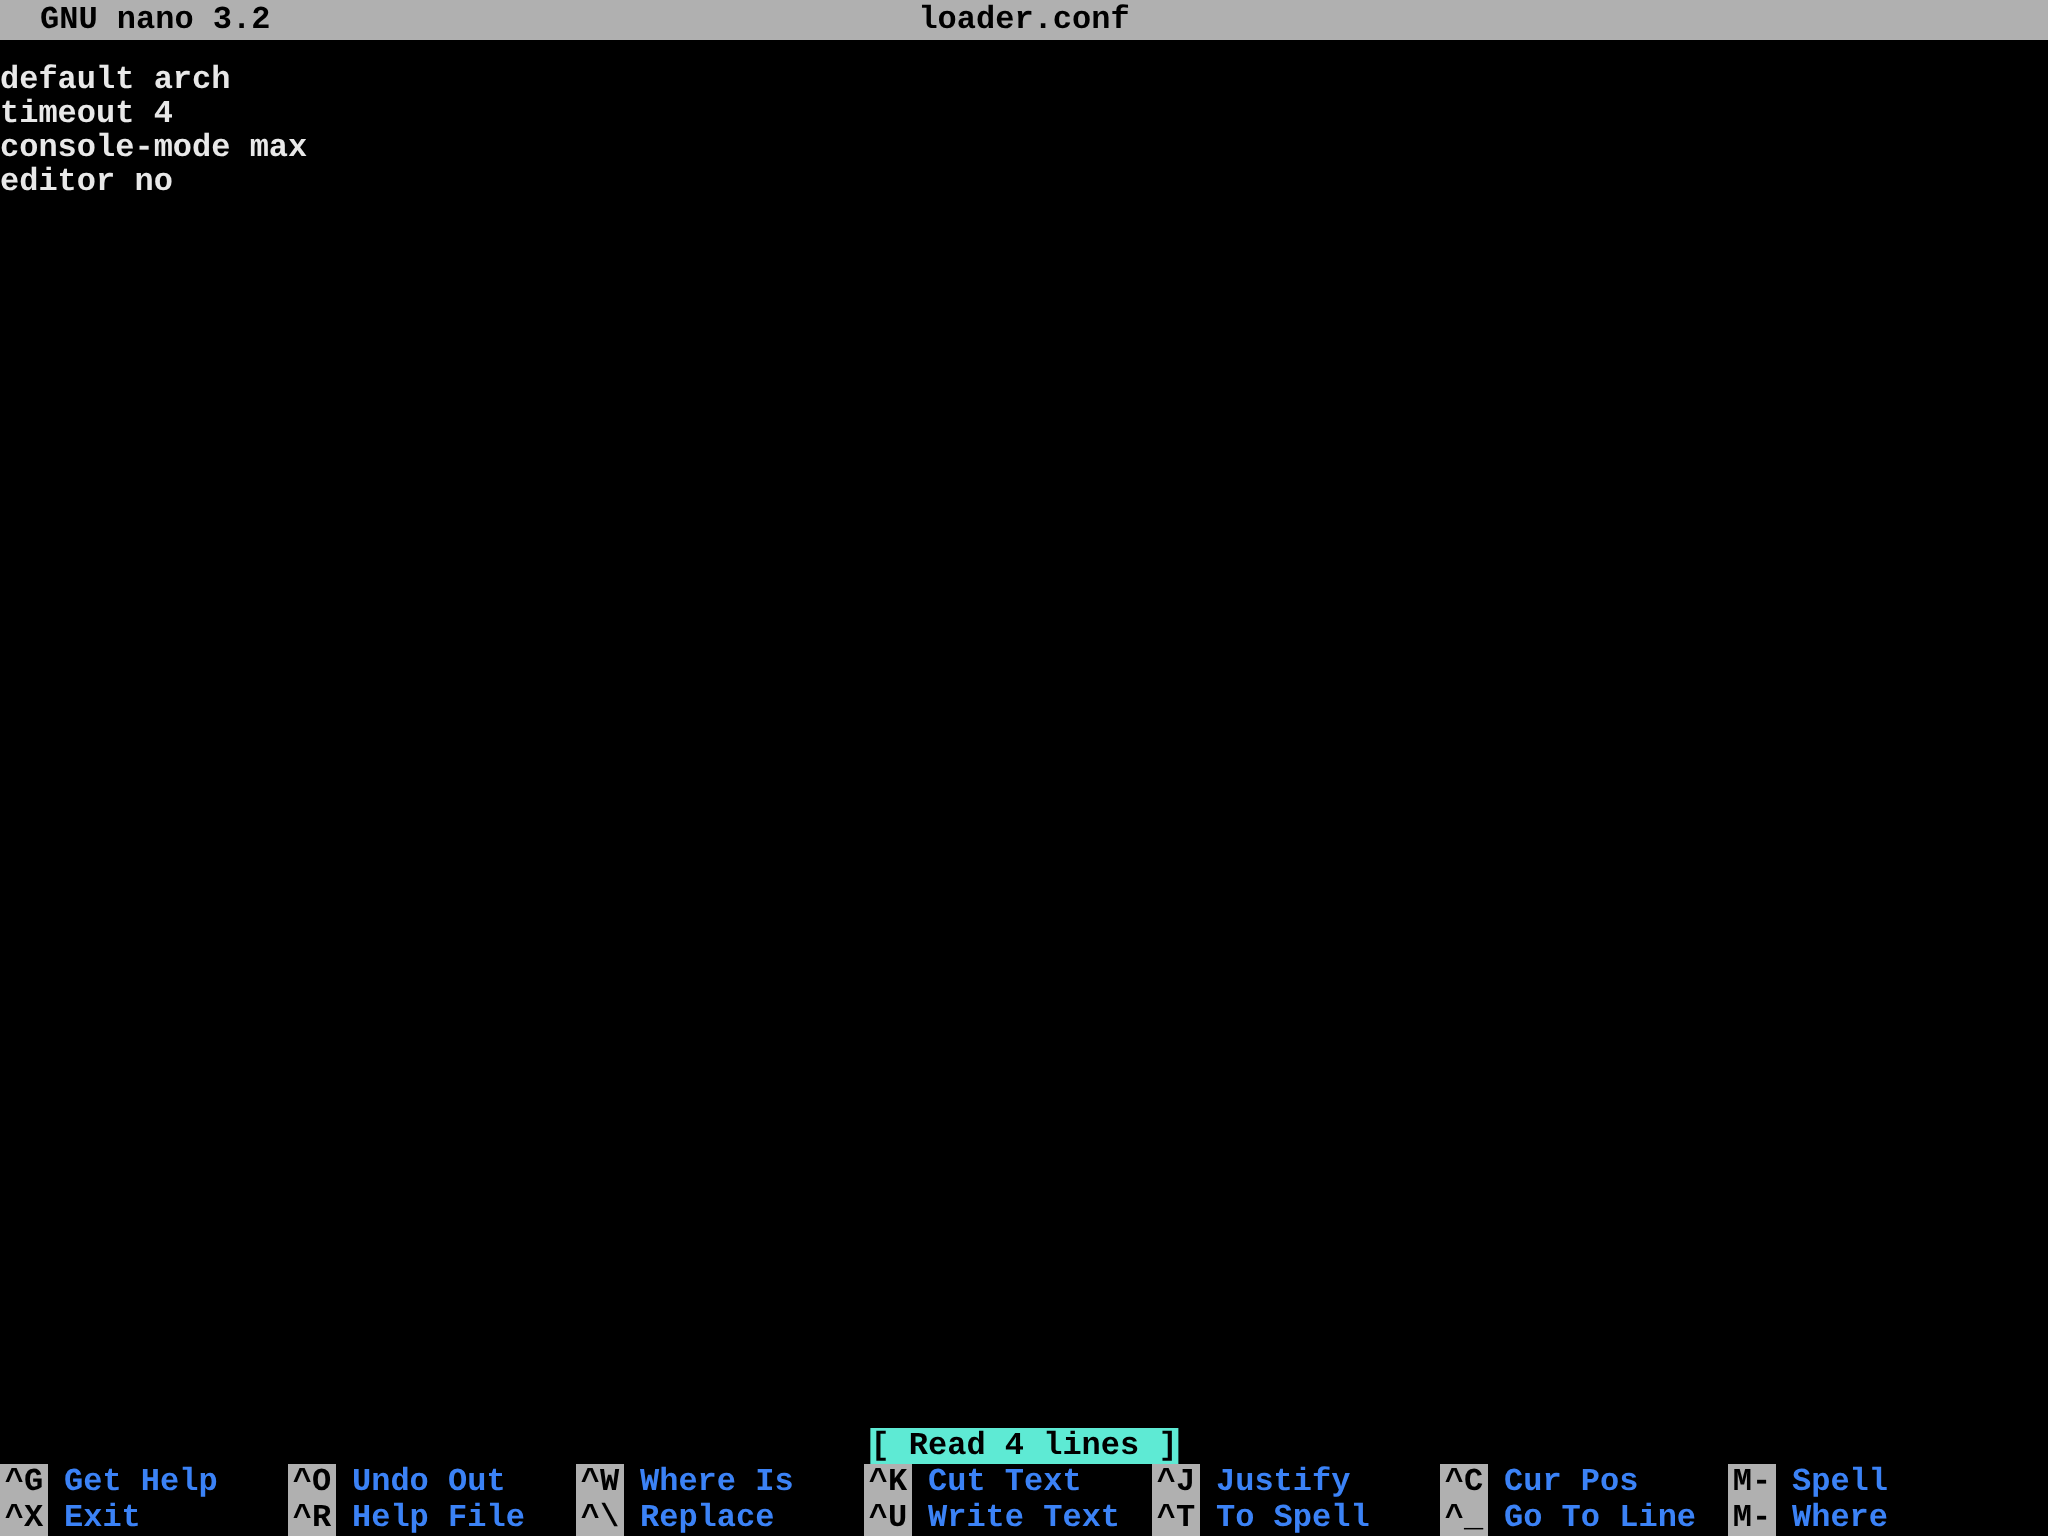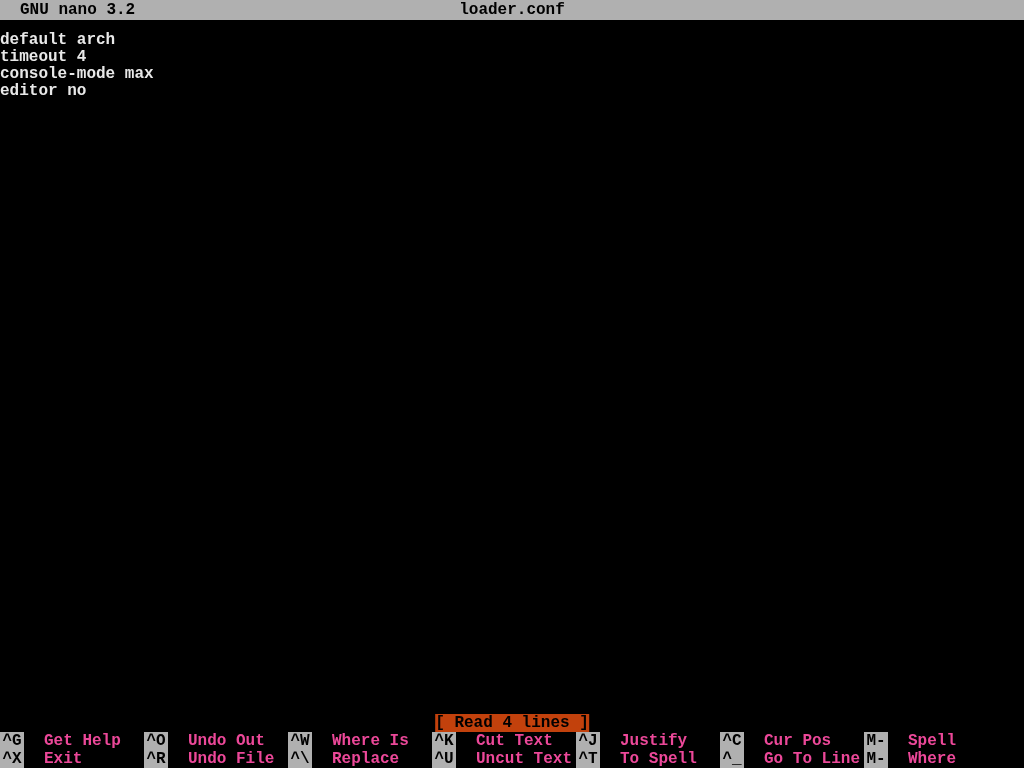--- a/index.html
+++ b/index.html
@@ -41,21 +41,21 @@
       margin-top: 12px;
       white-space: pre;
       color: #e8e8e8;
       line-height: 17px;
     }
     .status-line {
       position: absolute;
       bottom: 36px;
       left: 50%;
       transform: translateX(-50%);
-      background: #c2410c;
+      background: #5eead4;
       color: #000000;
       padding: 0;
       height: 18px;
       line-height: 18px;
     }
     .shortcut-bar {
       position: absolute;
       bottom: 0;
       left: 0;
       width: 100%;
@@ -71,22 +71,22 @@
       width: 144px;
     }
     .shortcut-key {
       background: #b0b0b0;
       color: #000000;
       width: 24px;
       text-align: center;
       flex-shrink: 0;
     }
     .shortcut-label {
-      color: #ec4899;
-      padding-left: 20px;
+      color: #3b82f6;
+      padding-left: 8px;
       white-space: nowrap;
     }
   </style>
 </head>
 <body>
 
 <div class="titlebar">
   <span class="titlebar-left">GNU nano 3.2</span>
   <span class="titlebar-center">loader.conf</span>
 </div>
@@ -129,29 +129,29 @@
       <span class="shortcut-label">Spell</span>
     </div>
   </div>
   <div class="shortcut-row">
     <div class="shortcut-item">
       <span class="shortcut-key">^X</span>
       <span class="shortcut-label">Exit</span>
     </div>
     <div class="shortcut-item">
       <span class="shortcut-key">^R</span>
-      <span class="shortcut-label">Undo File</span>
+      <span class="shortcut-label">Help File</span>
     </div>
     <div class="shortcut-item">
       <span class="shortcut-key">^\</span>
       <span class="shortcut-label">Replace</span>
     </div>
     <div class="shortcut-item">
       <span class="shortcut-key">^U</span>
-      <span class="shortcut-label">Uncut Text</span>
+      <span class="shortcut-label">Write Text</span>
     </div>
     <div class="shortcut-item">
       <span class="shortcut-key">^T</span>
       <span class="shortcut-label">To Spell</span>
     </div>
     <div class="shortcut-item">
       <span class="shortcut-key">^_</span>
       <span class="shortcut-label">Go To Line</span>
     </div>
     <div class="shortcut-item">

